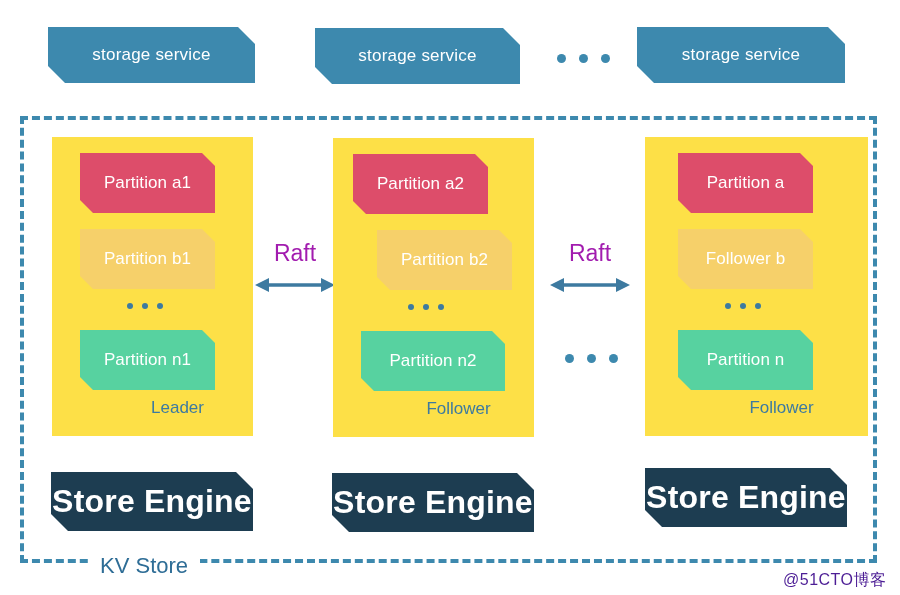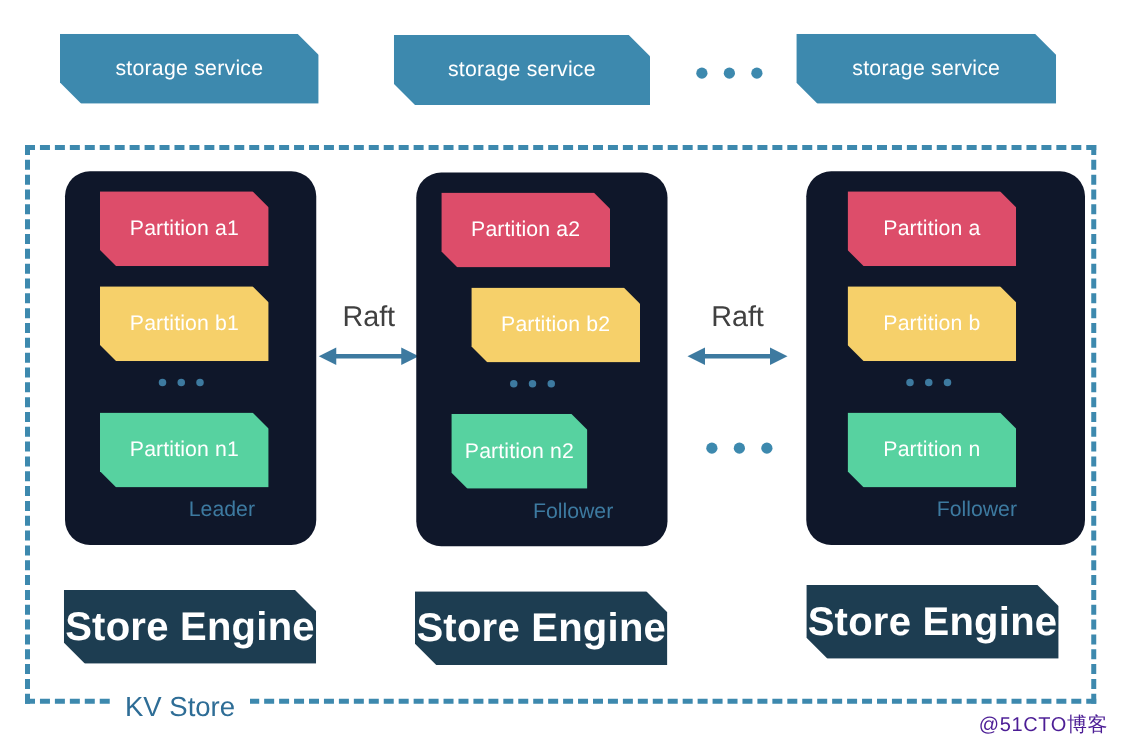--- a/index.html
+++ b/index.html
@@ -51,23 +51,22 @@
     font-size: 17px;
     font-weight: 500;
     letter-spacing: 0.1px;
     -webkit-clip-path: polygon(0 0, calc(100% - 13px) 0, 100% 13px, 100% 100%, 13px 100%, 0 calc(100% - 13px));
     clip-path: polygon(0 0, calc(100% - 13px) 0, 100% 13px, 100% 100%, 13px 100%, 0 calc(100% - 13px));
   }
 
   
   .node-panel {
     position: absolute;
-    background: #0f172a;
+    background: #fde047;
     box-sizing: border-box;
-    border-radius: 20px;
   }
 
   .role-label {
     position: absolute;
     width: 100%;
     text-align: center;
     color: #3d7aa0;
     font-size: 17px;
     font-weight: 500;
     padding-left: 25px;
@@ -92,21 +91,21 @@
     height: 9px;
     background: #3d89ae;
   }
   .dots.big {
     gap: 13px;
   }
 
   
   .raft-label {
     position: absolute;
-    color: #404040;
+    color: #a21caf;
     font-size: 23px;
     font-weight: 500;
     text-align: center;
     white-space: nowrap;
   }
   .raft-arrow {
     position: absolute;
   }
 
   
@@ -207,21 +206,21 @@
     <div class="chip chip-part" style="left:44px; top:92px; width:135px; height:60px; background:#f6d06a;">
       <span>Partition b2</span>
     </div>
 
     <div class="dots" style="left:75px; top:166px;">
       <span></span>
       <span></span>
       <span></span>
     </div>
 
-    <div class="chip chip-part" style="left:28px; top:193px; width:109px; height:60px; background:#57d2a0;">
+    <div class="chip chip-part" style="left:28px; top:193px; width:144px; height:60px; background:#57d2a0;">
       <span>Partition n2</span>
     </div>
 
     <div class="role-label" style="left:0; top:261px;">Follower</div>
   </div>
 
   <div class="chip chip-engine" style="left:332px; top:473px; width:202px; height:59px;">
     <span>Store Engine</span>
   </div>
 
@@ -239,21 +238,21 @@
     <span></span>
   </div>
 
   <div class="node-panel" style="left:645px; top:137px; width:223px; height:299px;">
 
     <div class="chip chip-part" style="left:33px; top:16px; width:135px; height:60px; background:#dd4d6a;">
       <span>Partition a</span>
     </div>
 
     <div class="chip chip-part" style="left:33px; top:92px; width:135px; height:60px; background:#f6d06a;">
-      <span>Partition b</span>
+      <span>Follower b</span>
     </div>
 
     <div class="dots" style="left:80px; top:166px;">
       <span></span>
       <span></span>
       <span></span>
     </div>
 
     <div class="chip chip-part" style="left:33px; top:193px; width:135px; height:60px; background:#57d2a0;">
       <span>Partition n</span>

